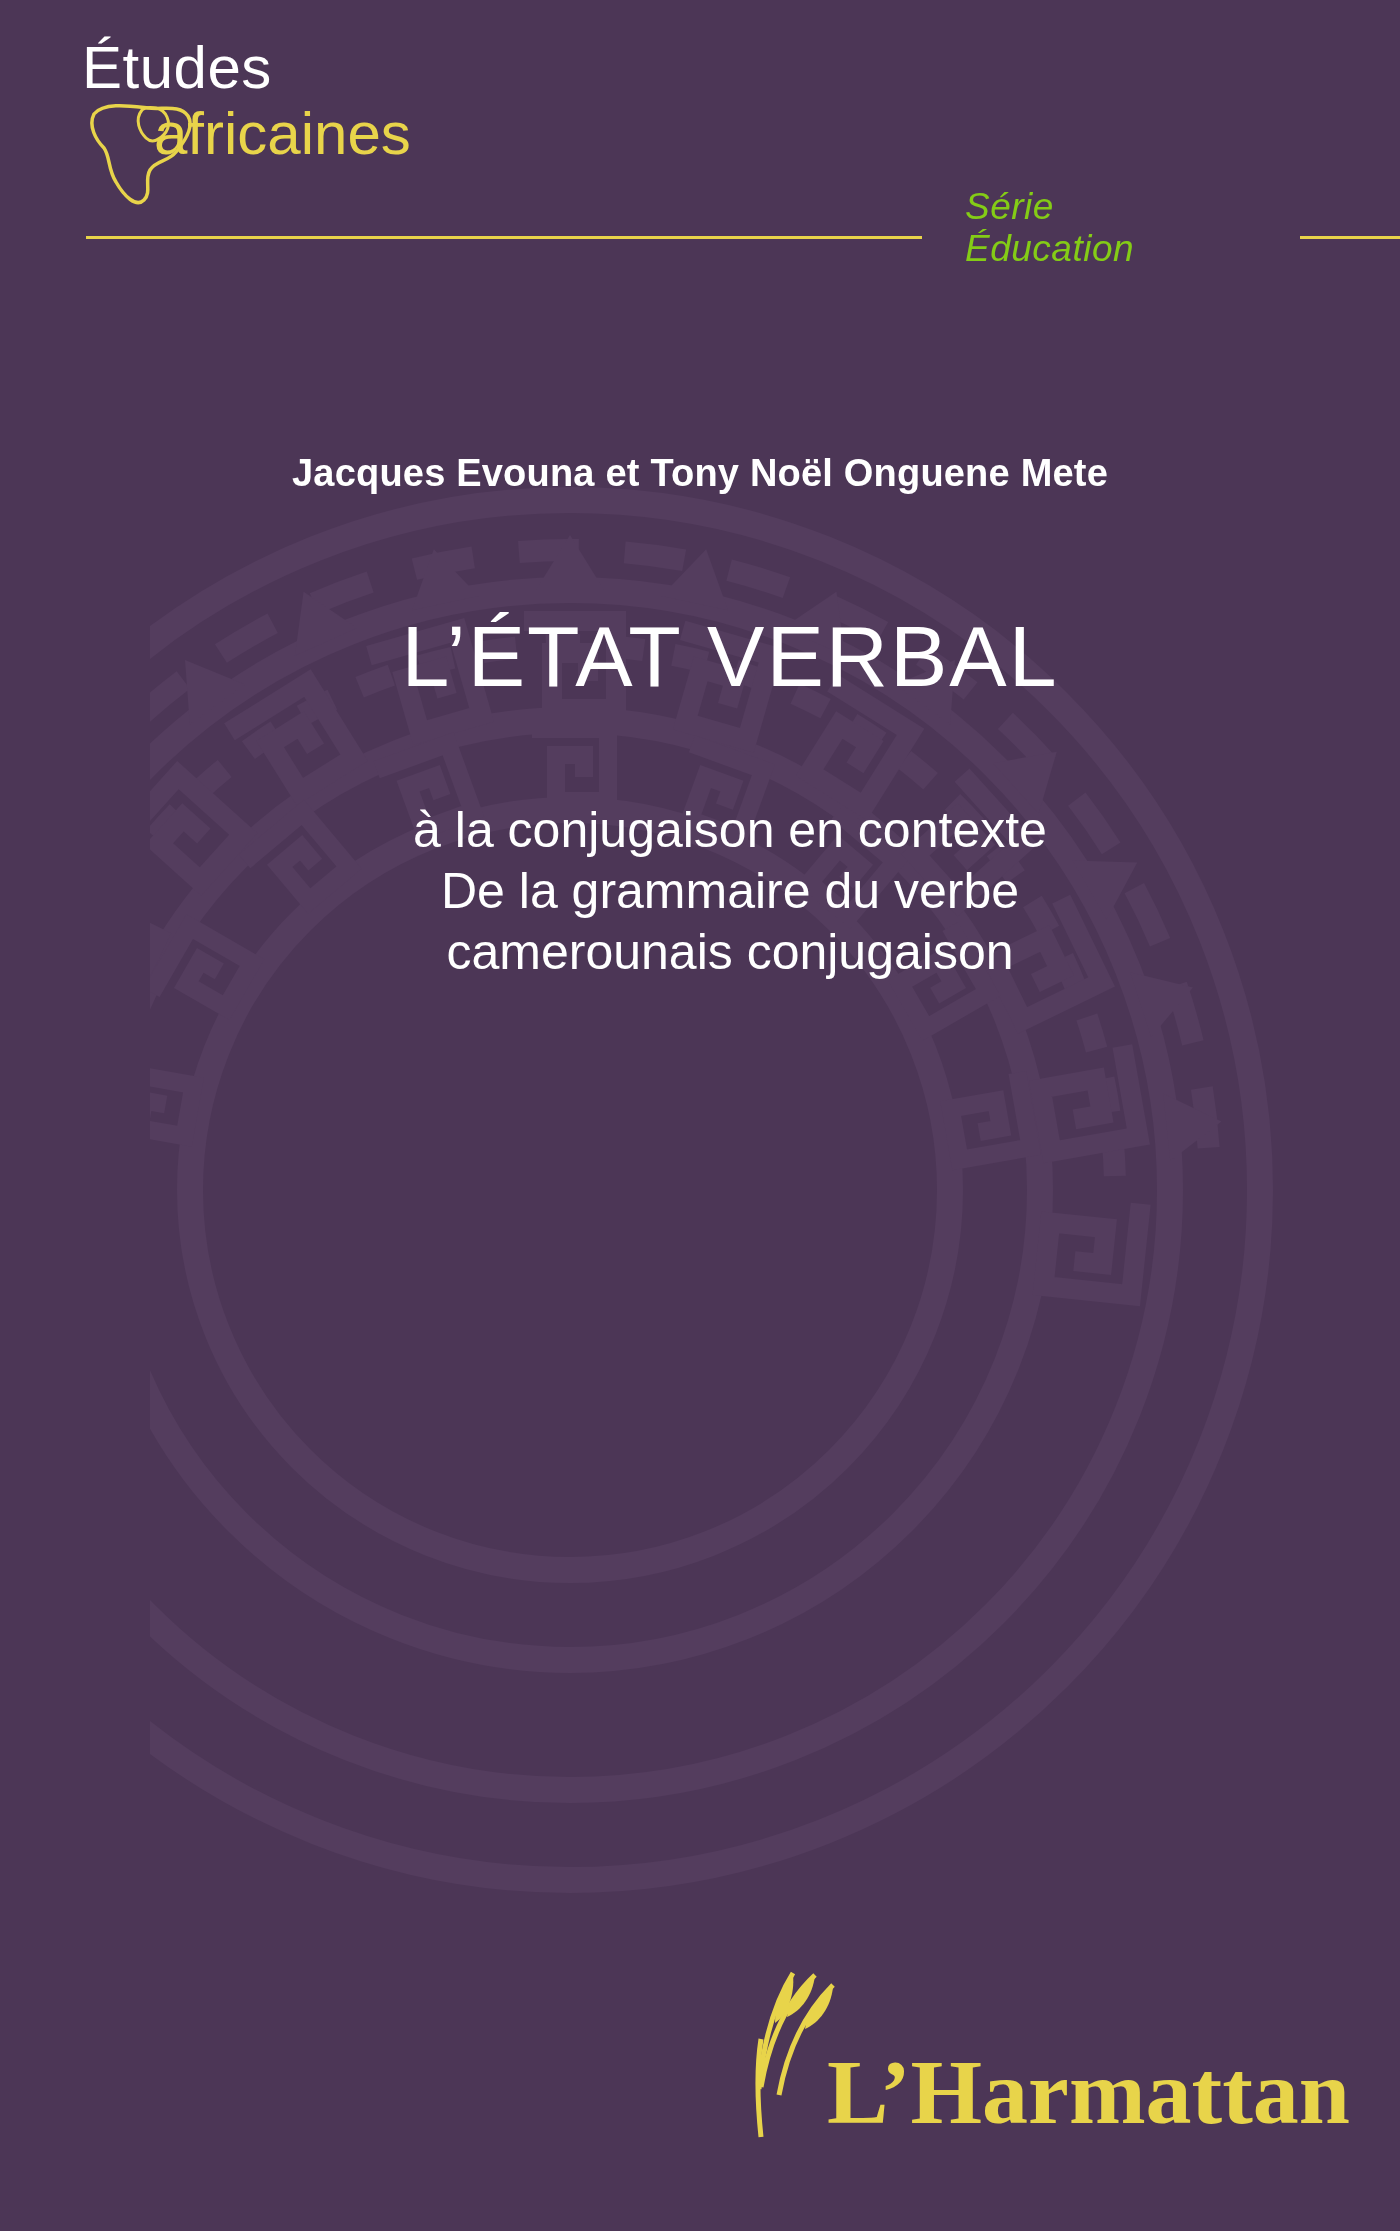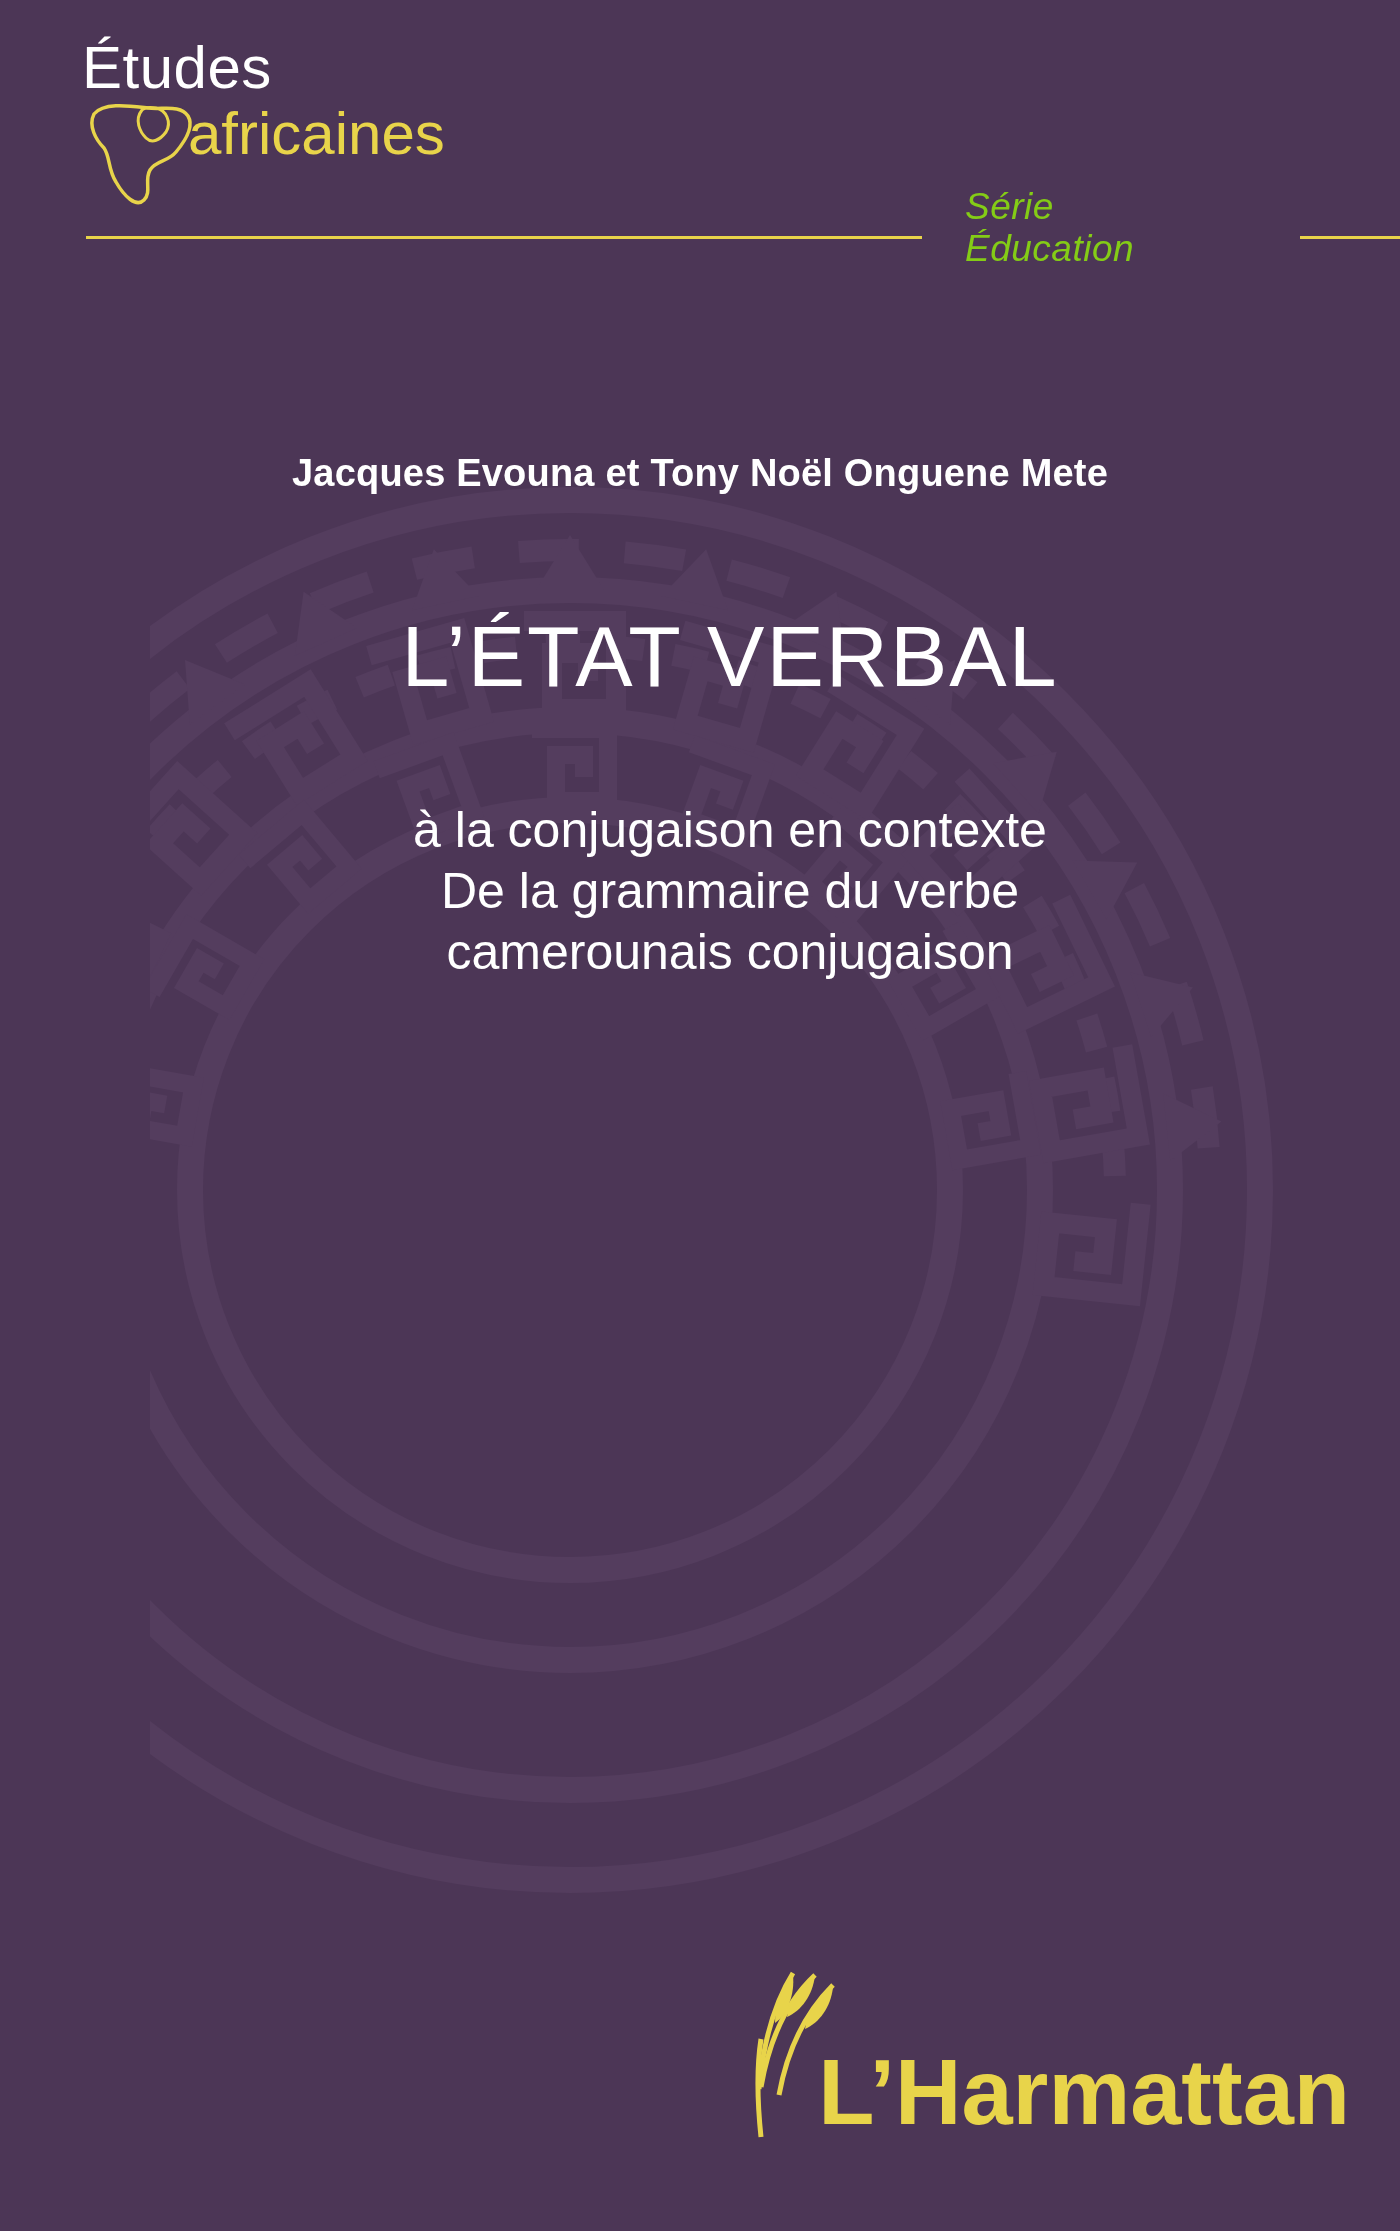--- a/index.html
+++ b/index.html
@@ -53,21 +53,21 @@
     font-size: 60px;
     font-weight: 400;
     letter-spacing: 0.5px;
     color: #ffffff;
     margin-left: 4px;
   }
   .africaines-word {
     font-size: 60px;
     font-weight: 400;
     color: #e8d44a;
-    margin-left: 110px;
+    margin-left: 76px;
     margin-top: 6px;
   }
   .africa-shape {
     position: absolute;
     left: 82px;
     top: 96px;
     width: 130px;
     height: 120px;
   }
   .rule-left {
@@ -146,21 +146,21 @@
     width: 720px;
   }
   .publisher-name {
     position: absolute;
     right: 10px;
     bottom: 34px;
     font-size: 92px;
     font-weight: bold;
     color: #e8d44a;
     letter-spacing: 0px;
-    font-family: Liberation Sans, sans-serif;
+    font-family: Liberation Serif, serif;
   }
   .wheat {
     position: absolute;
     right: 505px;
     bottom: 40px;
     width: 190px;
     height: 170px;
   }
 </style>
 </head>

